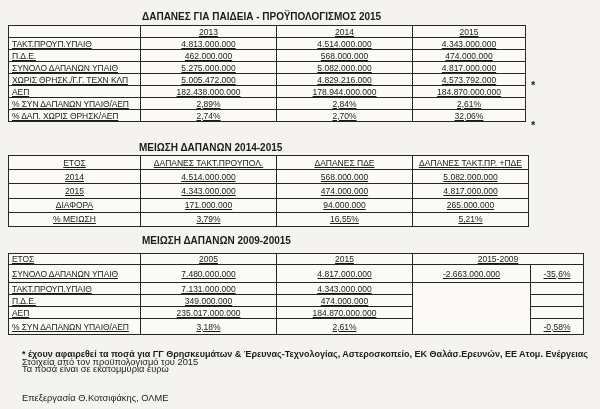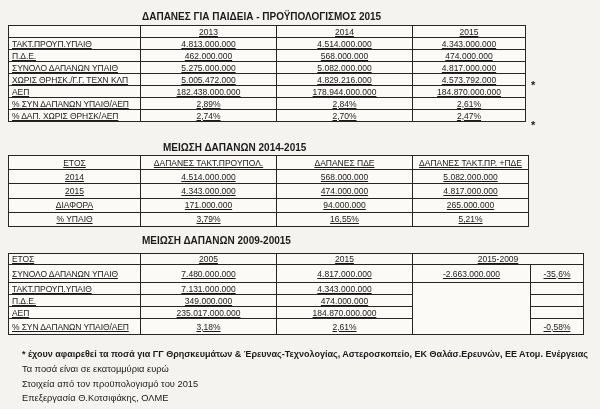--- a/index.html
+++ b/index.html
@@ -80,28 +80,28 @@
     <tr>
       <td class="lbl">% ΣΥΝ ΔΑΠΑΝΩΝ ΥΠΑΙΘ/ΑΕΠ</td>
       <td class="val">2,89%</td>
       <td class="val">2,84%</td>
       <td class="val">2,61%</td>
     </tr>
     <tr>
       <td class="lbl">% ΔΑΠ. ΧΩΡΙΣ ΘΡΗΣΚ/ΑΕΠ</td>
       <td class="val b">2,74%</td>
       <td class="val b">2,70%</td>
-      <td class="val b">2,47%</td>
+      <td class="val b">32,06%</td>
     </tr>
   </tbody>
     </table>
   <div class="star" style="left:531px;top:80px;">*</div>
   <div class="star" style="left:531px;top:120px;">*</div>
 
-  <div class="title" style="left:151px;top:142px;padding-left:12px;">ΜΕΙΩΣΗ ΔΑΠΑΝΩΝ 2014-2015</div>
+  <div class="title" style="left:127px;top:142px;padding-left:12px;">ΜΕΙΩΣΗ ΔΑΠΑΝΩΝ 2014-2015</div>
   <table class="t" id="t2" style="left:8px;top:155px;">
     <colgroup>
         <col style="width:132px">
         <col style="width:136px">
         <col style="width:136px">
         <col style="width:116px">
       </colgroup>
     <tbody>
         <tr>
       <td class="hdr">ΕΤΟΣ</td>
@@ -121,21 +121,21 @@
       <td class="val">474.000.000</td>
       <td class="val">4.817.000.000</td>
     </tr>
     <tr>
       <td class="hdr">ΔΙΑΦΟΡΑ</td>
       <td class="val">171.000.000</td>
       <td class="val">94.000.000</td>
       <td class="val">265.000.000</td>
     </tr>
     <tr>
-      <td class="hdr">% ΥΠΑΙΘ</td>
+      <td class="hdr">% ΜΕΙΩΣΗ</td>
       <td class="val b">3,79%</td>
       <td class="val b">16,55%</td>
       <td class="val b">5,21%</td>
     </tr>
   </tbody>
     </table>
 
   <div class="title" style="left:142px;top:235px;">ΜΕΙΩΣΗ ΔΑΠΑΝΩΝ 2009-20015</div>
   <table class="t" id="t3" style="left:8px;top:253px;">
     <colgroup>
@@ -182,16 +182,16 @@
       <td class="lbl">% ΣΥΝ ΔΑΠΑΝΩΝ ΥΠΑΙΘ/ΑΕΠ</td>
       <td class="big">3,18%</td>
       <td class="big">2,61%</td>
       <td class="big">-0,58%</td>
     </tr>
   </tbody>
     </table>
 
   <div class="note note-b" style="left:9px;top:349px;">* έχουν αφαιρεθεί τα ποσά για ΓΓ Θρησκευμάτων &amp; Έρευνας-Τεχνολογίας, Αστεροσκοπείο, ΕΚ Θαλάσ.Ερευνών, ΕΕ Ατομ. Ενέργειας</div>
   <div class="note" style="left:9px;top:364px;">Τα ποσά είναι σε εκατομμύρια ευρώ</div>
-  <div class="note" style="left:9px;top:379px;">Στοιχεία από τον προϋπολογισμό του 2015</div>
+  <div class="note" style="left:9px;top:357px;">Στοιχεία από τον προϋπολογισμό του 2015</div>
   <div class="note" style="left:9px;top:393px;">Επεξεργασία Θ.Κοτσιφάκης, ΟΛΜΕ</div>
 
 </div>
 
 </body></html>

